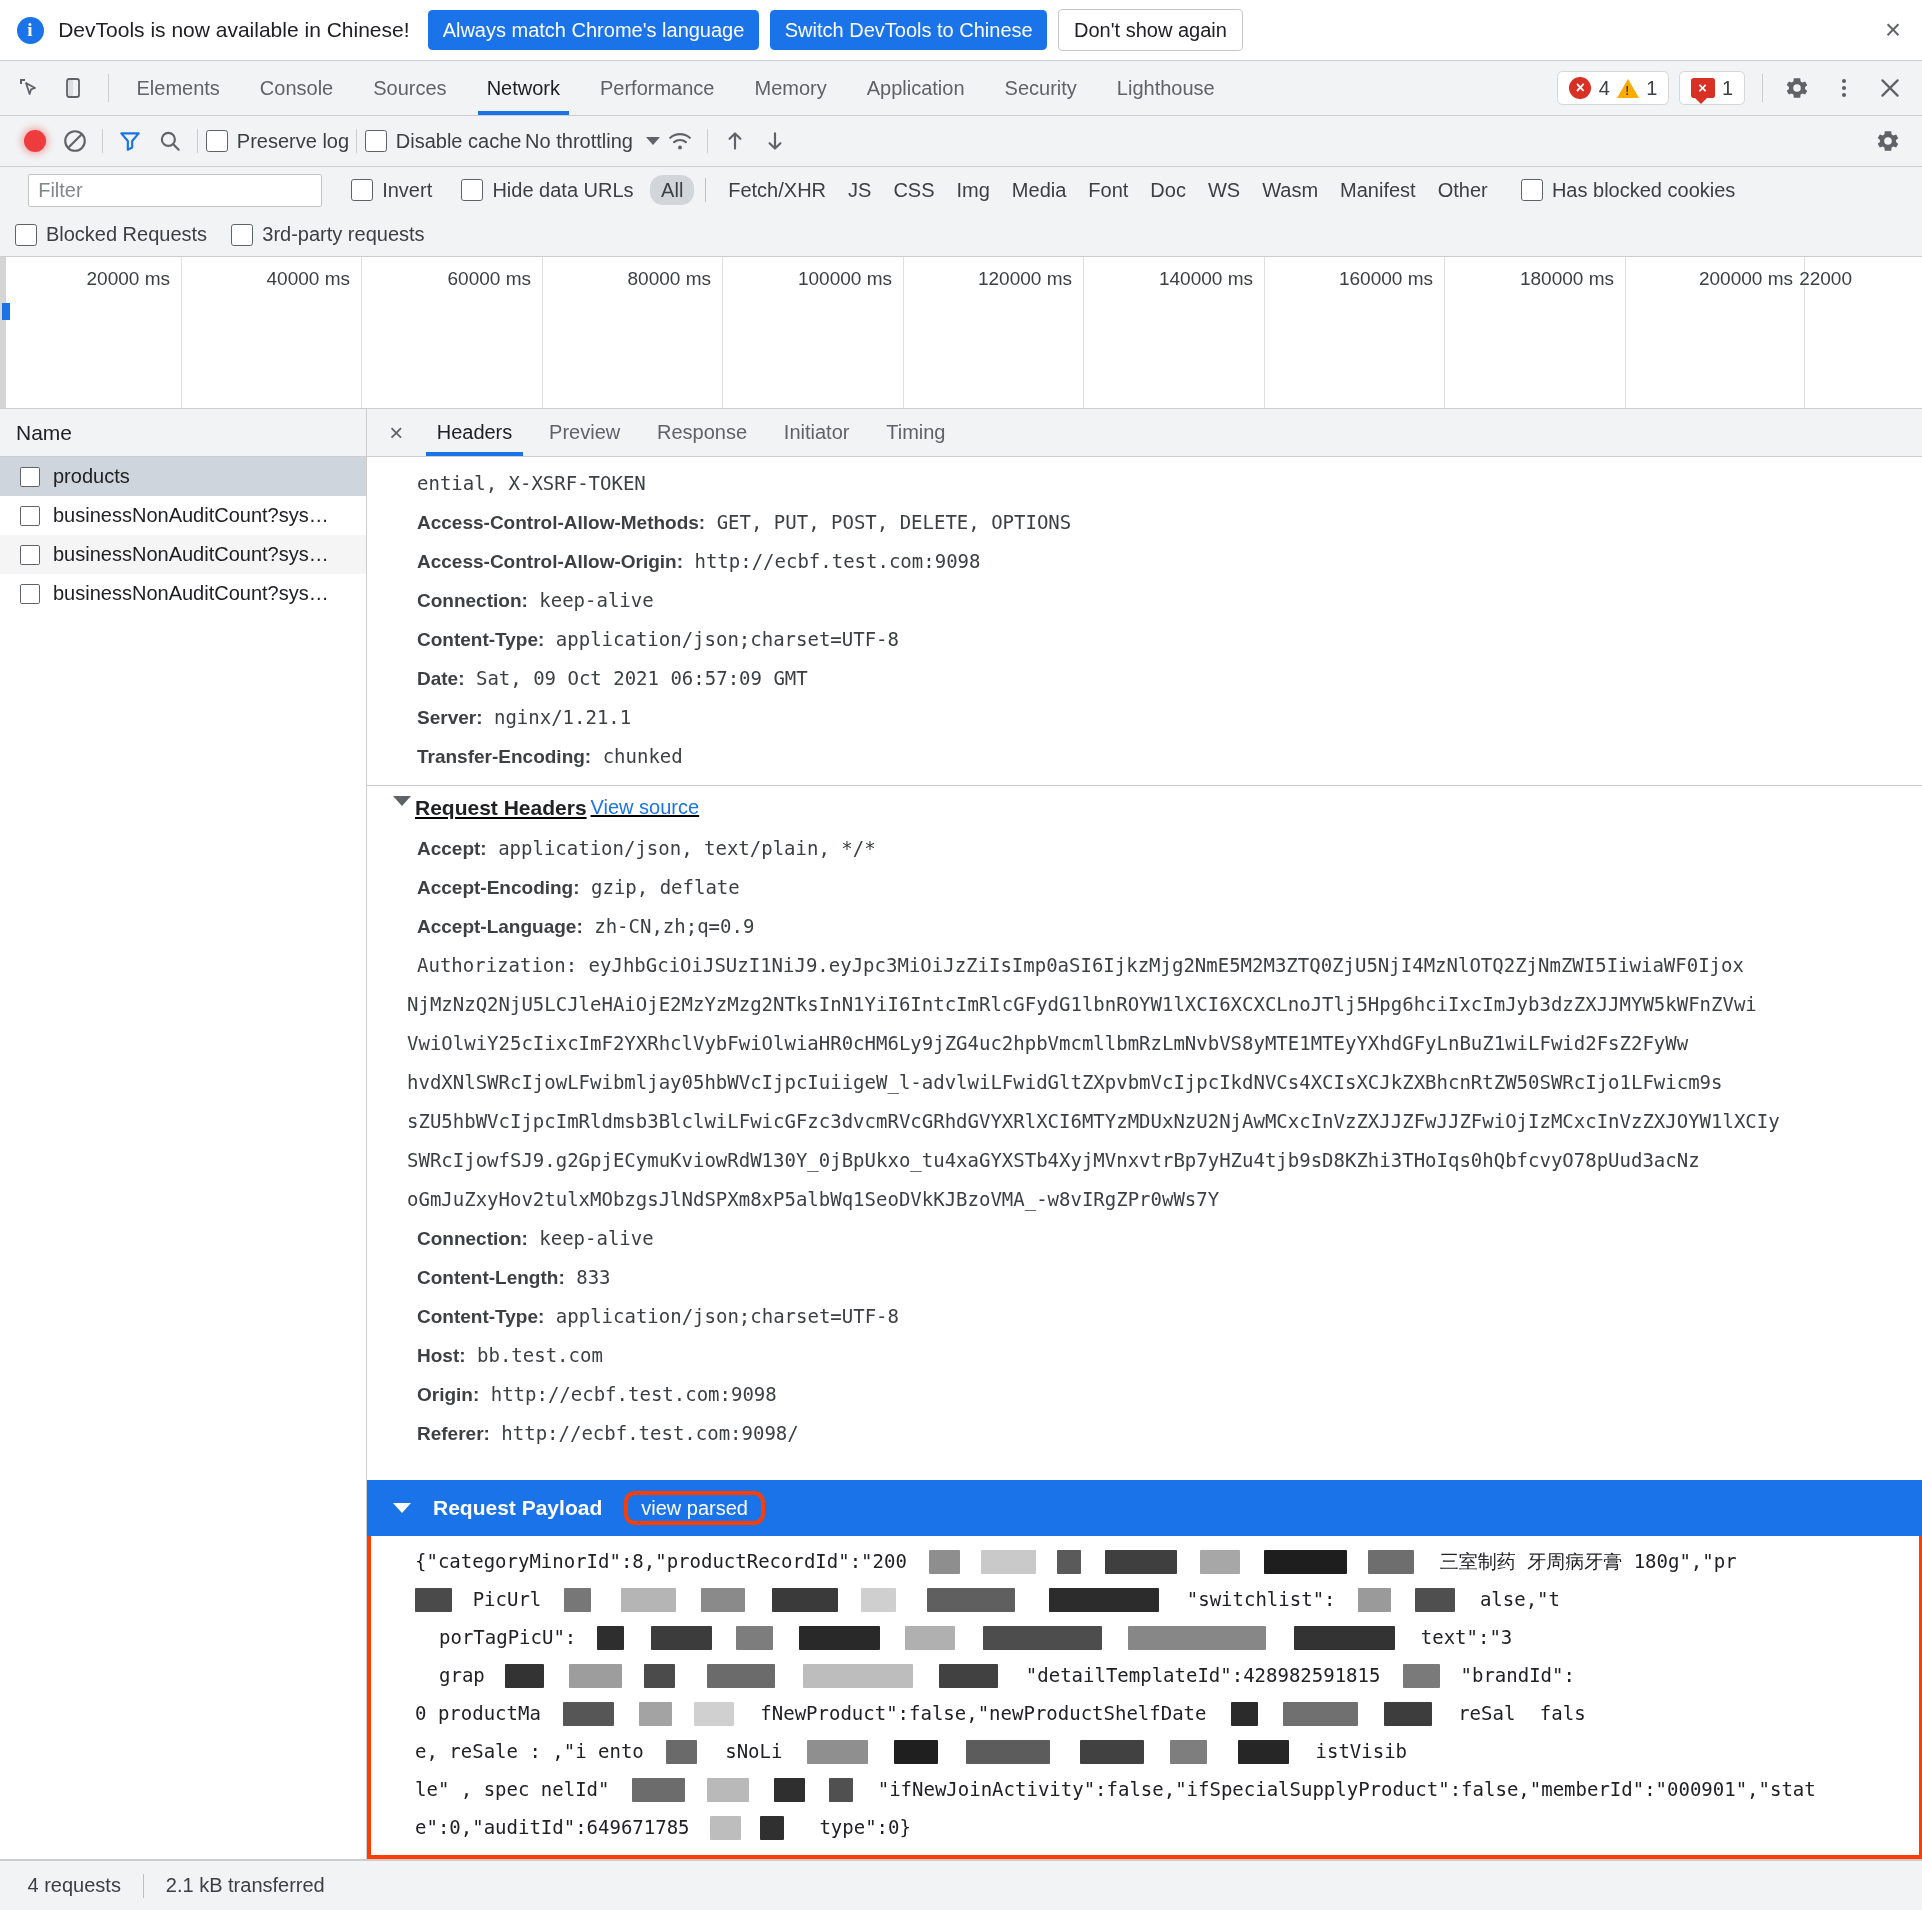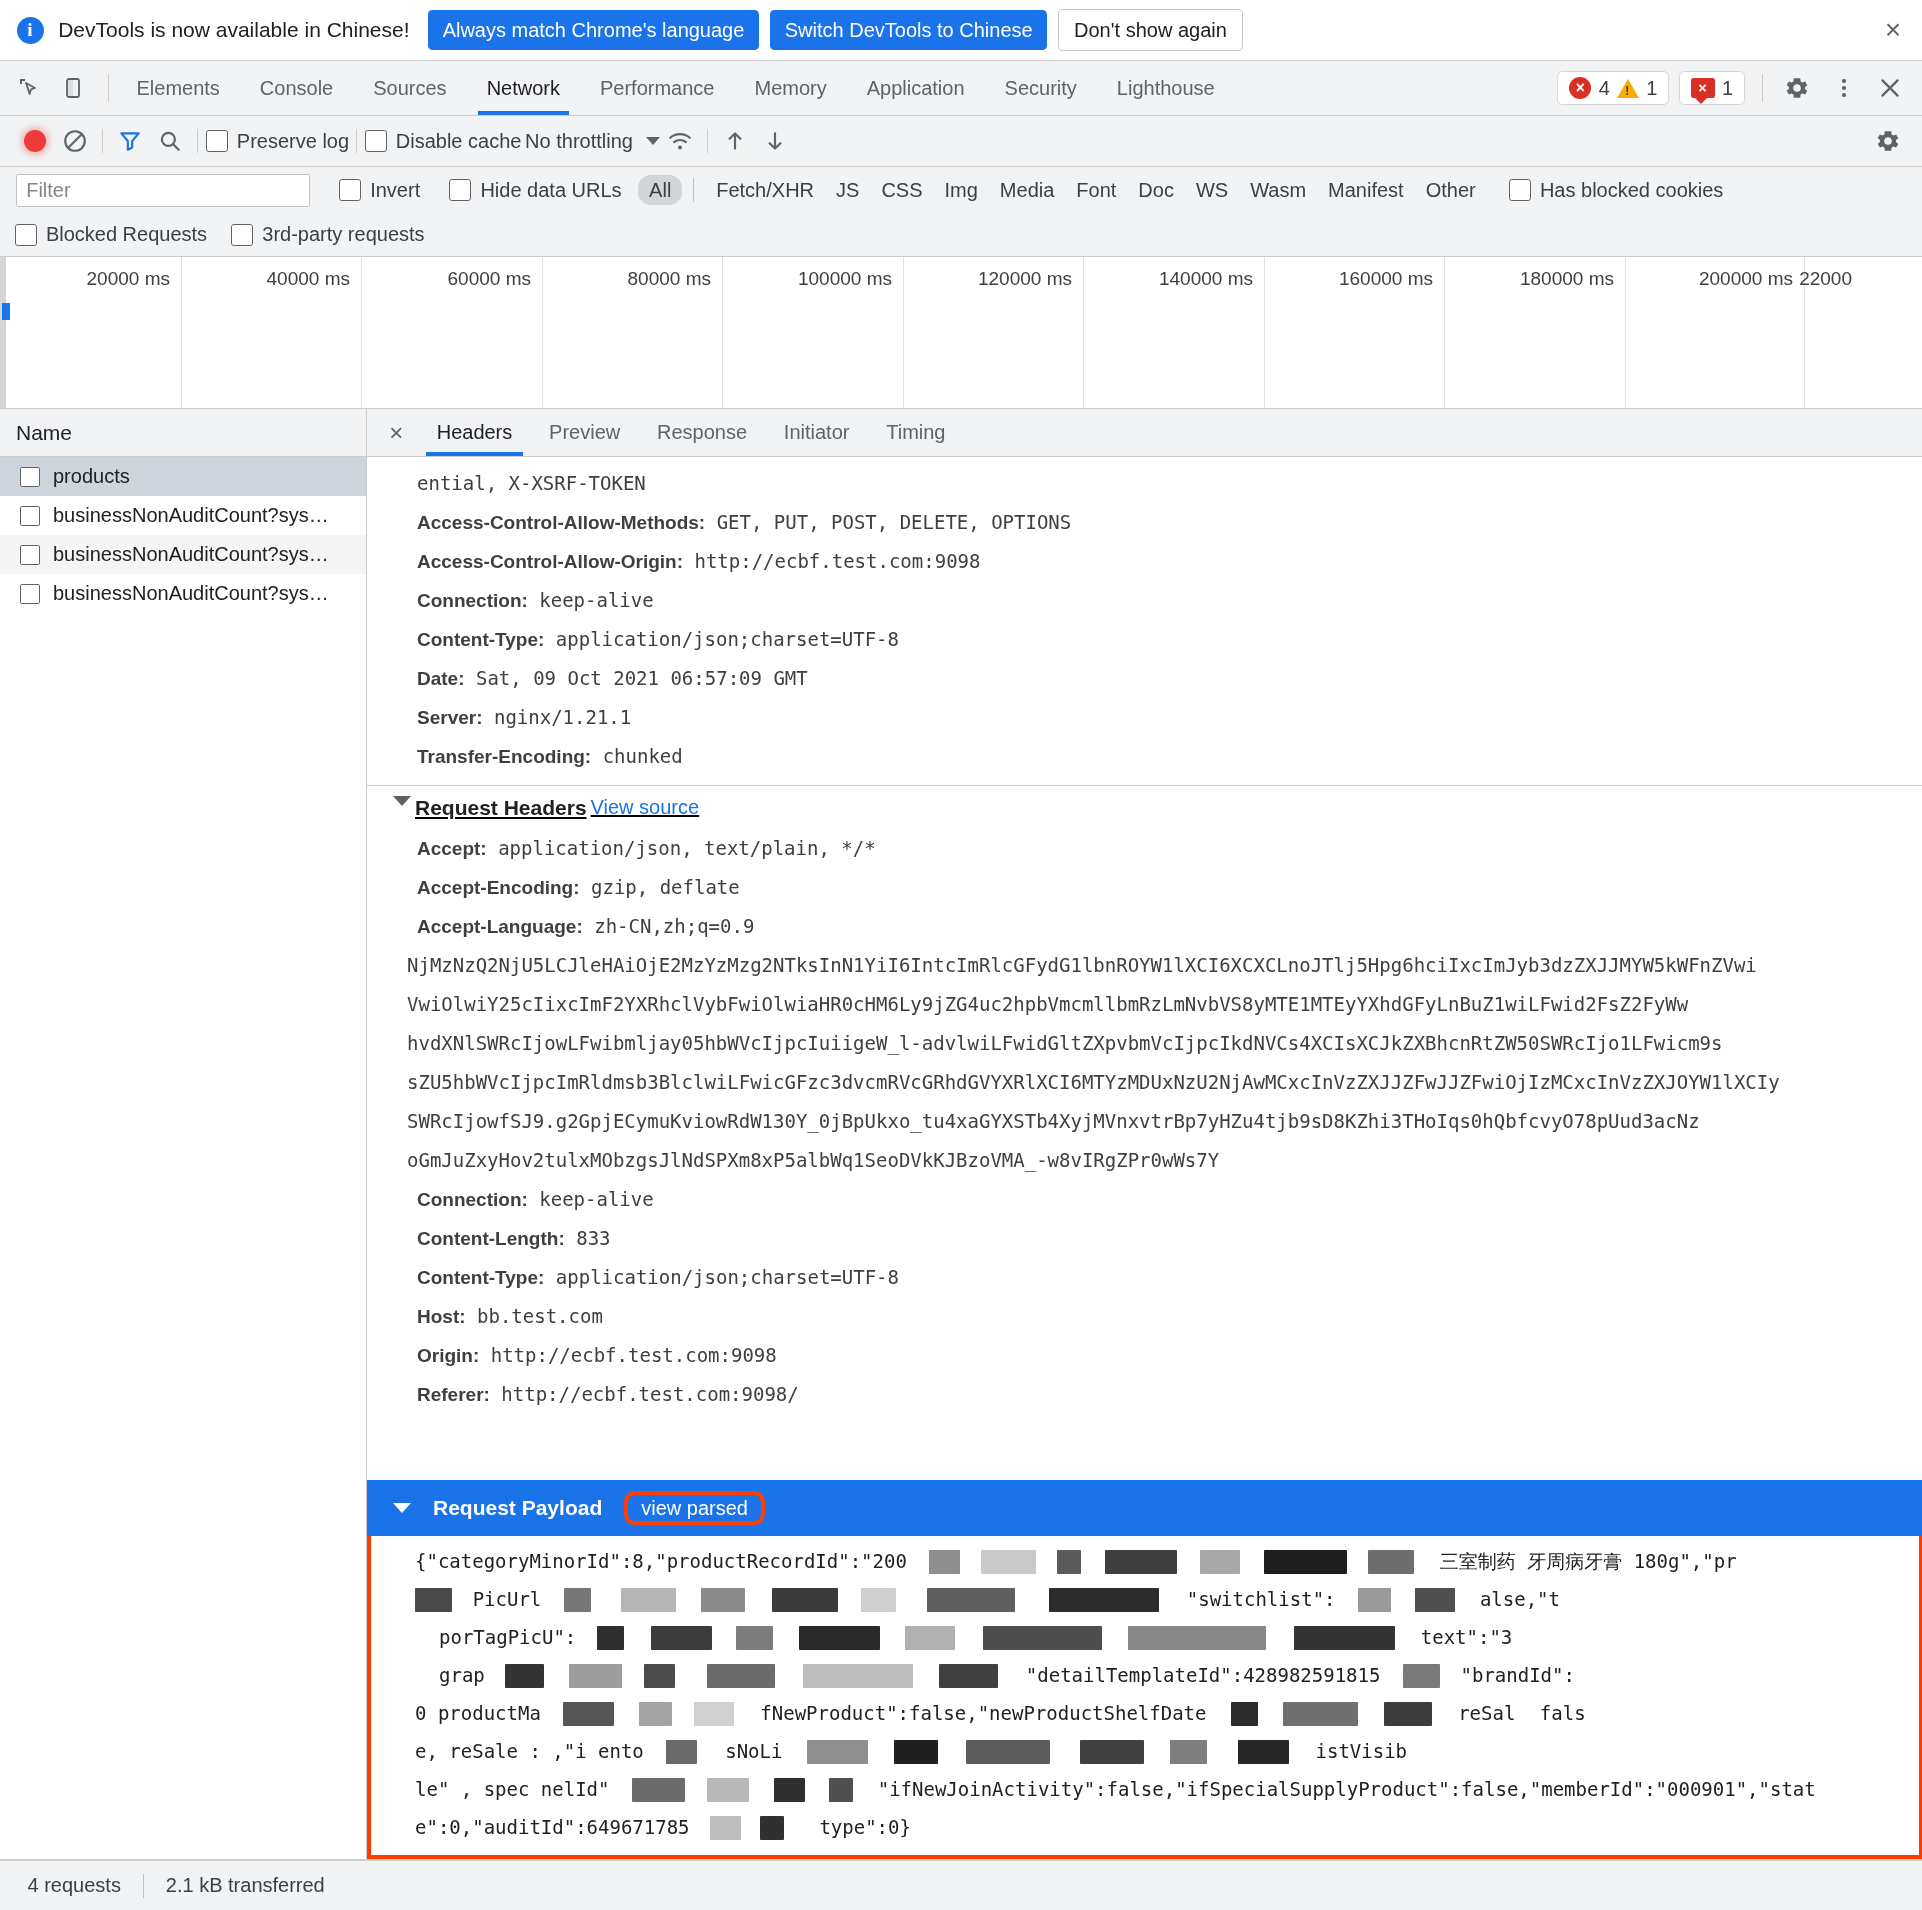--- a/index.html
+++ b/index.html
@@ -93,21 +93,21 @@
   .throttle {
     display:flex; align-items:center; gap:13px; font-size:20px; color:#3c4043;
     cursor:pointer; margin-left:3.7px; white-space:nowrap;
   }
   .caret-d { width:0;height:0;border-left:7.3px solid transparent;border-right:7.3px solid transparent;border-top:8.3px solid #5f6368;}
   .nt-right { margin-left:auto; display:flex; align-items:center; }
 
   
   .filterrow {
     height: 46px; min-height:46px; background:#f1f3f4; display:flex; align-items:center;
-    padding: 0 16px; gap: 0;
+    padding: 0 28px; gap: 0;
   }
   .filter-input {
     width: 294px; height:33px; background:#fff; border:0.9px solid #c4c4c4; border-radius:1.8px;
     font-size:20px; color:#3c4043; padding: 0 9.2px; font-family:"Liberation Sans", sans-serif;
     outline:none;
   }
   .filter-input::placeholder { color:#80868b; }
   .frow-gap { width:29px; }
   .type-sep { width:0.9px; height:24px; background:#c0c0c0; margin: 0 11px; }
   .types { display:flex; align-items:center; gap:0; }
@@ -483,20 +483,21 @@
         <div class="section-hdr">
           <span class="tri"></span>
           <span class="section-title">Request Headers</span>
           <span class="section-link">View source</span>
         </div>
 
         <div class="hline"><span class="hk">Accept:</span> <span>application/json, text/plain, */*</span></div>
         <div class="hline"><span class="hk">Accept-Encoding:</span> <span>gzip, deflate</span></div>
         <div class="hline"><span class="hk">Accept-Language:</span> <span>zh-CN,zh;q=0.9</span></div>
 
+        <div class="hline"><span>Authorization: eyJhbGciOiJSUzI1NiJ9.eyJpc3MiOiJzZiIsImp0aSI6IjkzMjg2NmE5M2M3ZTQ0ZjU5NjI4MzNlOTQ2ZjNmZWI5IiwiaWF0Ijox</span></div>
         <div class="hline" style="padding-left:40px"><span>NjMzNzQ2NjU5LCJleHAiOjE2MzYzMzg2NTksInN1YiI6IntcImRlcGFydG1lbnROYW1lXCI6XCXCLnoJTlj5Hpg6hciIxcImJyb3dzZXJJMYW5kWFnZVwi</span></div>
         <div class="hline" style="padding-left:40px"><span>VwiOlwiY25cIixcImF2YXRhclVybFwiOlwiaHR0cHM6Ly9jZG4uc2hpbVmcmllbmRzLmNvbVS8yMTE1MTEyYXhdGFyLnBuZ1wiLFwid2FsZ2FyWw</span></div>
         <div class="hline" style="padding-left:40px"><span>hvdXNlSWRcIjowLFwibmljay05hbWVcIjpcIuiigeW_l-advlwiLFwidGltZXpvbmVcIjpcIkdNVCs4XCIsXCJkZXBhcnRtZW50SWRcIjo1LFwicm9s</span></div>
         <div class="hline" style="padding-left:40px"><span>sZU5hbWVcIjpcImRldmsb3BlclwiLFwicGFzc3dvcmRVcGRhdGVYXRlXCI6MTYzMDUxNzU2NjAwMCxcInVzZXJJZFwJJZFwiOjIzMCxcInVzZXJOYW1lXCIy</span></div>
         <div class="hline" style="padding-left:40px"><span>SWRcIjowfSJ9.g2GpjECymuKviowRdW130Y_0jBpUkxo_tu4xaGYXSTb4XyjMVnxvtrBp7yHZu4tjb9sD8KZhi3THoIqs0hQbfcvyO78pUud3acNz</span></div>
         <div class="hline" style="padding-left:40px"><span>oGmJuZxyHov2tulxMObzgsJlNdSPXm8xP5albWq1SeoDVkKJBzoVMA_-w8vIRgZPr0wWs7Y</span></div>
 
         <div class="hline"><span class="hk">Connection:</span> <span>keep-alive</span></div>
         <div class="hline"><span class="hk">Content-Length:</span> <span>833</span></div>
         <div class="hline"><span class="hk">Content-Type:</span> <span>application/json;charset=UTF-8</span></div>

